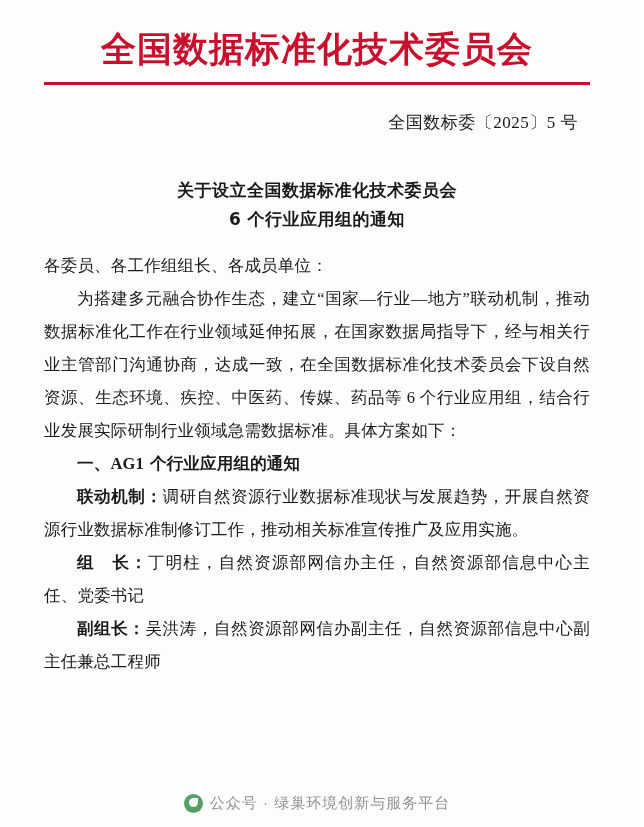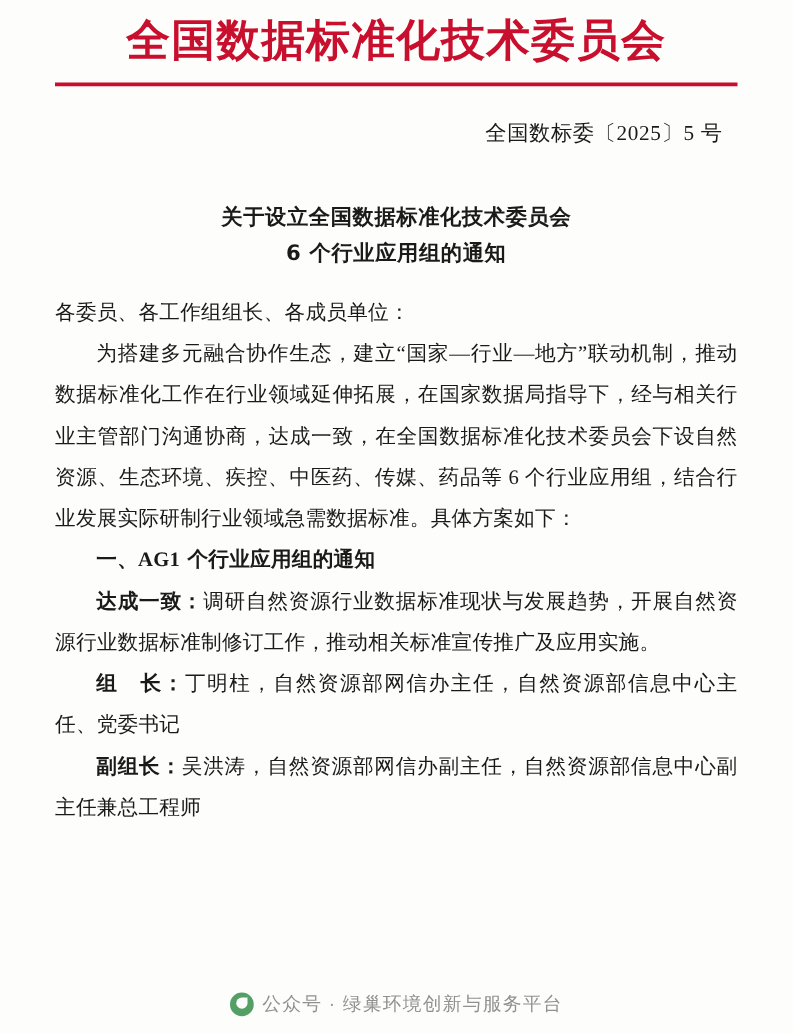--- a/index.html
+++ b/index.html
@@ -14,21 +14,21 @@
     font-family: "Liberation Serif", serif;
     color: #1a1a1a;
     position: relative;
   }
   .page {
     position: relative;
     width: 634px;
     height: 827px;
     background: #fdfdfb;
     box-sizing: border-box;
-    padding: 0 44px;
+    padding: 16px 44px;
   }
   .masthead {
     text-align: center;
     padding-top: 12px;
   }
   .masthead-title {
     color: #c8102e;
     font-family: "DejaVu Sans", sans-serif;
     font-weight: bold;
     font-size: 35px;
@@ -154,21 +154,21 @@
   </div>
 
   <div class="body-text">
 
     <p class="p-salutation">各委员、各工作组组长、各成员单位：</p>
 
     <p class="p-indent">为搭建多元融合协作生态，建立“国家—行业—地方”联动机制，推动数据标准化工作在行业领域延伸拓展，在国家数据局指导下，经与相关行业主管部门沟通协商，达成一致，在全国数据标准化技术委员会下设自然资源、生态环境、疾控、中医药、传媒、药品等 6 个行业应用组，结合行业发展实际研制行业领域急需数据标准。具体方案如下：</p>
 
     <p class="p-heading"><span>一、</span><span class="hd-code">AG1</span>&nbsp;<span>个行业应用组的通知</span></p>
 
-    <p class="p-indent"><span class="lbl">达成一致：</span><span>调研自然资源行业数据标准现状与发展趋势，开展自然资源行业数据标准制修订工作，推动相关标准宣传推广及应用实施。</span></p>
+    <p class="p-indent"><span class="lbl">联动机制：</span><span>调研自然资源行业数据标准现状与发展趋势，开展自然资源行业数据标准制修订工作，推动相关标准宣传推广及应用实施。</span></p>
 
     <p class="p-indent"><span class="lbl">组　长：</span><span>丁明柱，自然资源部网信办主任，自然资源部信息中心主任、党委书记</span></p>
 
     <p class="p-indent"><span class="lbl">副组长：</span><span>吴洪涛，自然资源部网信办副主任，自然资源部信息中心副主任兼总工程师</span></p>
 
   </div>
 
   <div class="watermark">
     <span class="wm-logo"></span>
     <span class="wm-text">公众号 · 绿巢环境创新与服务平台</span>

